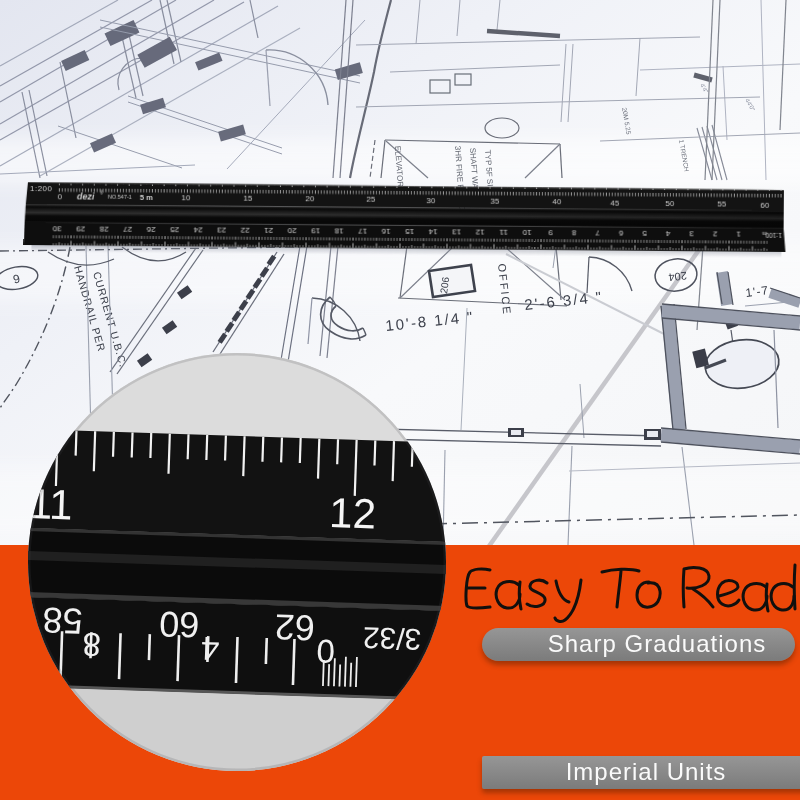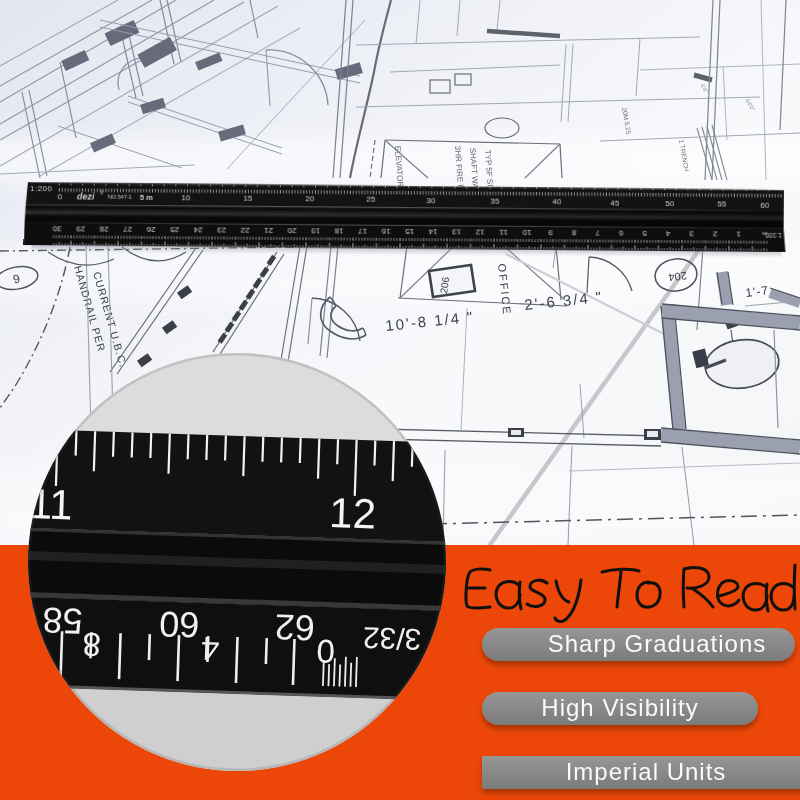--- a/index.html
+++ b/index.html
@@ -540,17 +540,16 @@
     <path d="M 316,42 C 309,36 297,38 294,46 C 291,55 296,64 304,65 C 312,66 317,59 317,51"></path>
     <path d="M 317,39 C 316,47 316,58 318,66"></path>
 
     <path d="M 343,42 C 336,36 325,38 322,46 C 319,55 324,64 332,65 C 340,66 344,59 344,51"></path>
     <path d="M 345,20 C 344,35 344,50 345,64"></path>
   </g>
 </svg>
 
 <div class="abs" style="left:482px;top:628px;width:276px;height:33px;border-radius:17px;background:linear-gradient(#969696,#7b7b7b);box-shadow:0 4px 5px rgba(80,30,0,.45);color:#fafafa;font-size:24px;line-height:32px;text-align:center;letter-spacing:1px;padding-left:37px;">Sharp Graduations</div>
 
-<div class="abs" style="left:482px;top:692px;width:276px;height:33px;border-radius:17px;background:linear-gradient(#969696,#7b7b7b);box-shadow:0 4px 5px rgba(80,30,0,.45);color:#fafafa;font-size:24px;line-height:32px;text-align:center;letter-spacing:1px;">High Visibility</div>
 
 <div class="abs" style="left:482px;top:756px;width:328px;height:33px;border-radius:2px;background:linear-gradient(#969696,#7b7b7b);box-shadow:0 4px 5px rgba(80,30,0,.45);color:#fafafa;font-size:24px;line-height:32px;text-align:center;letter-spacing:1px;">Imperial Units</div>
 
 </div>
 
 </body></html>

